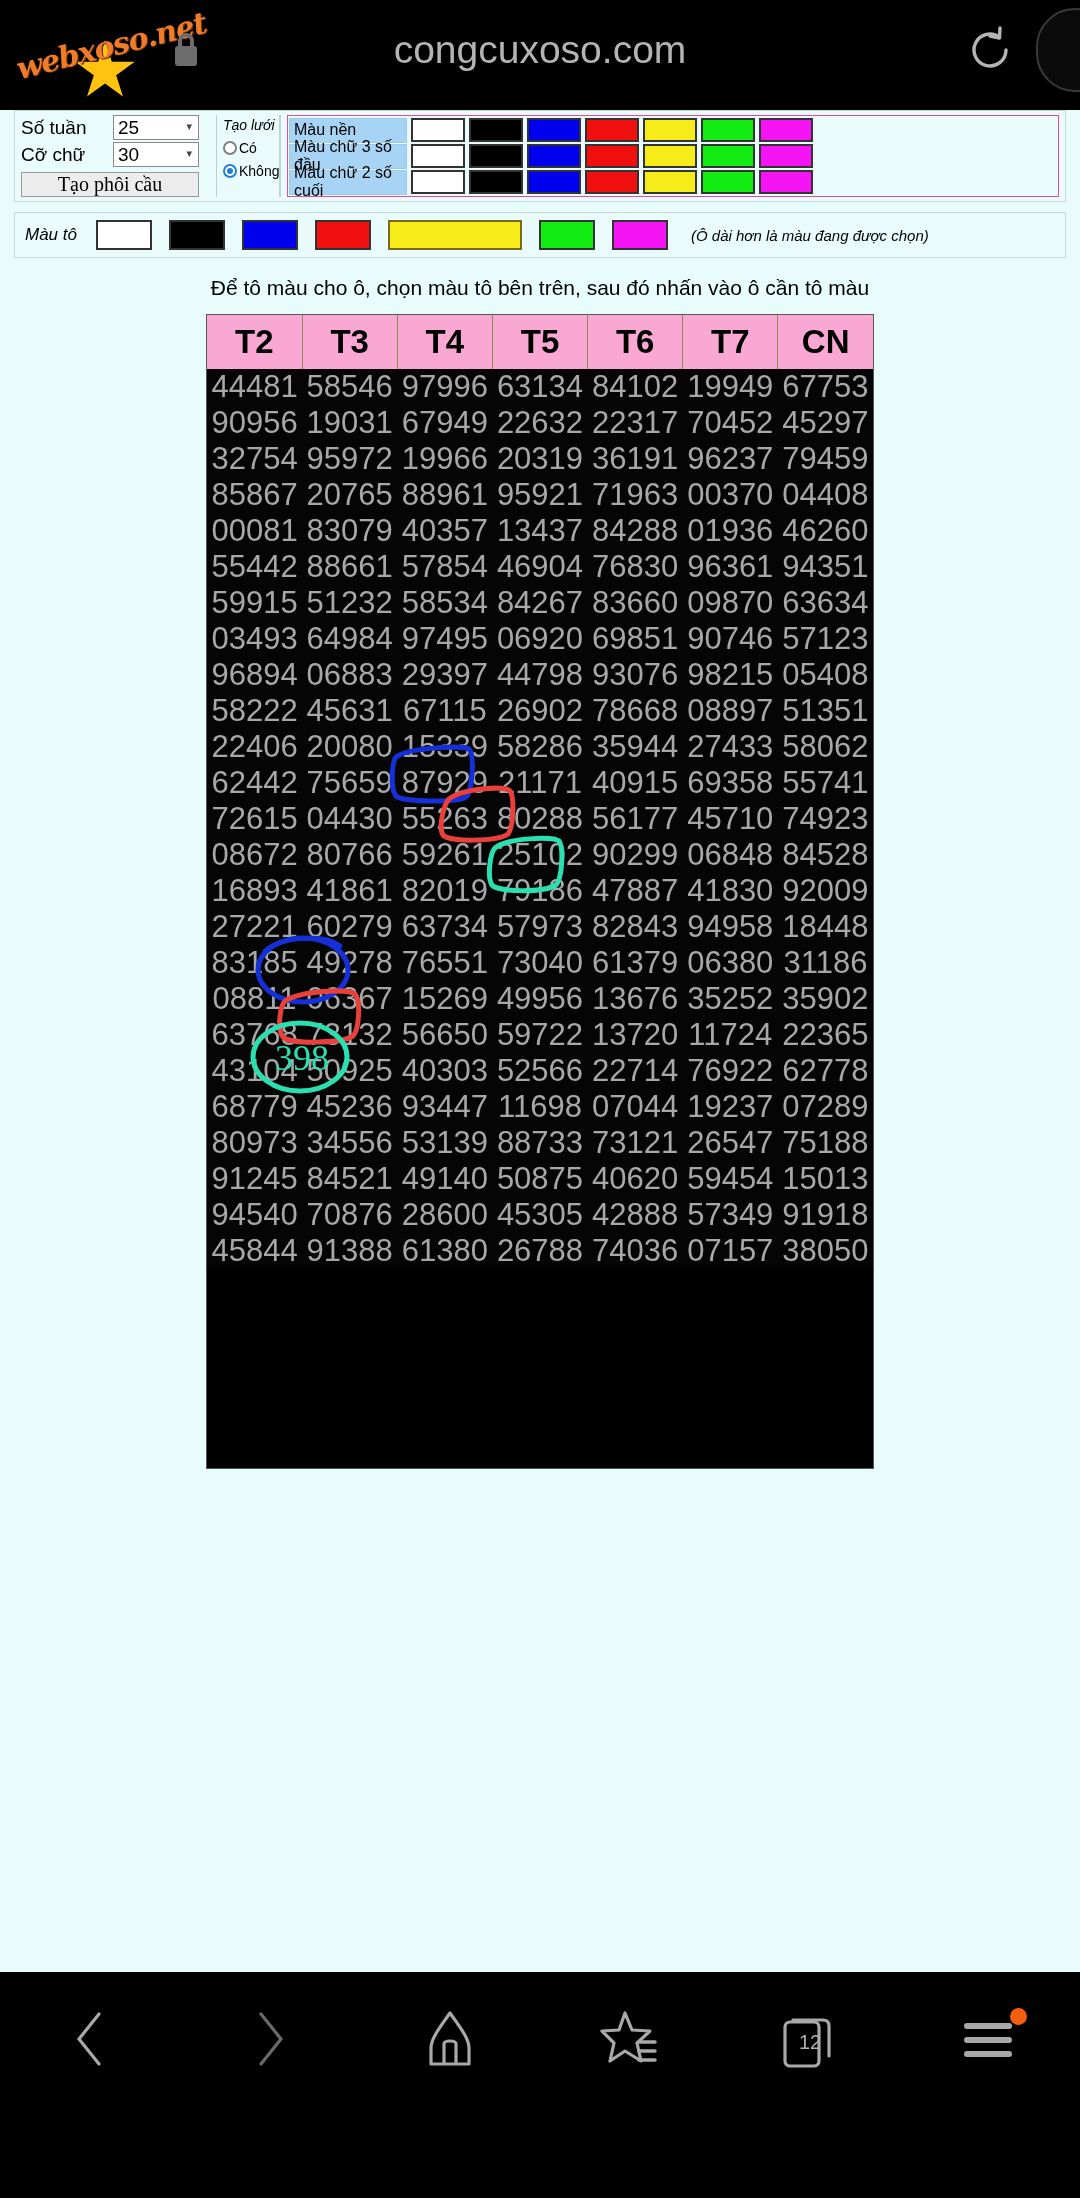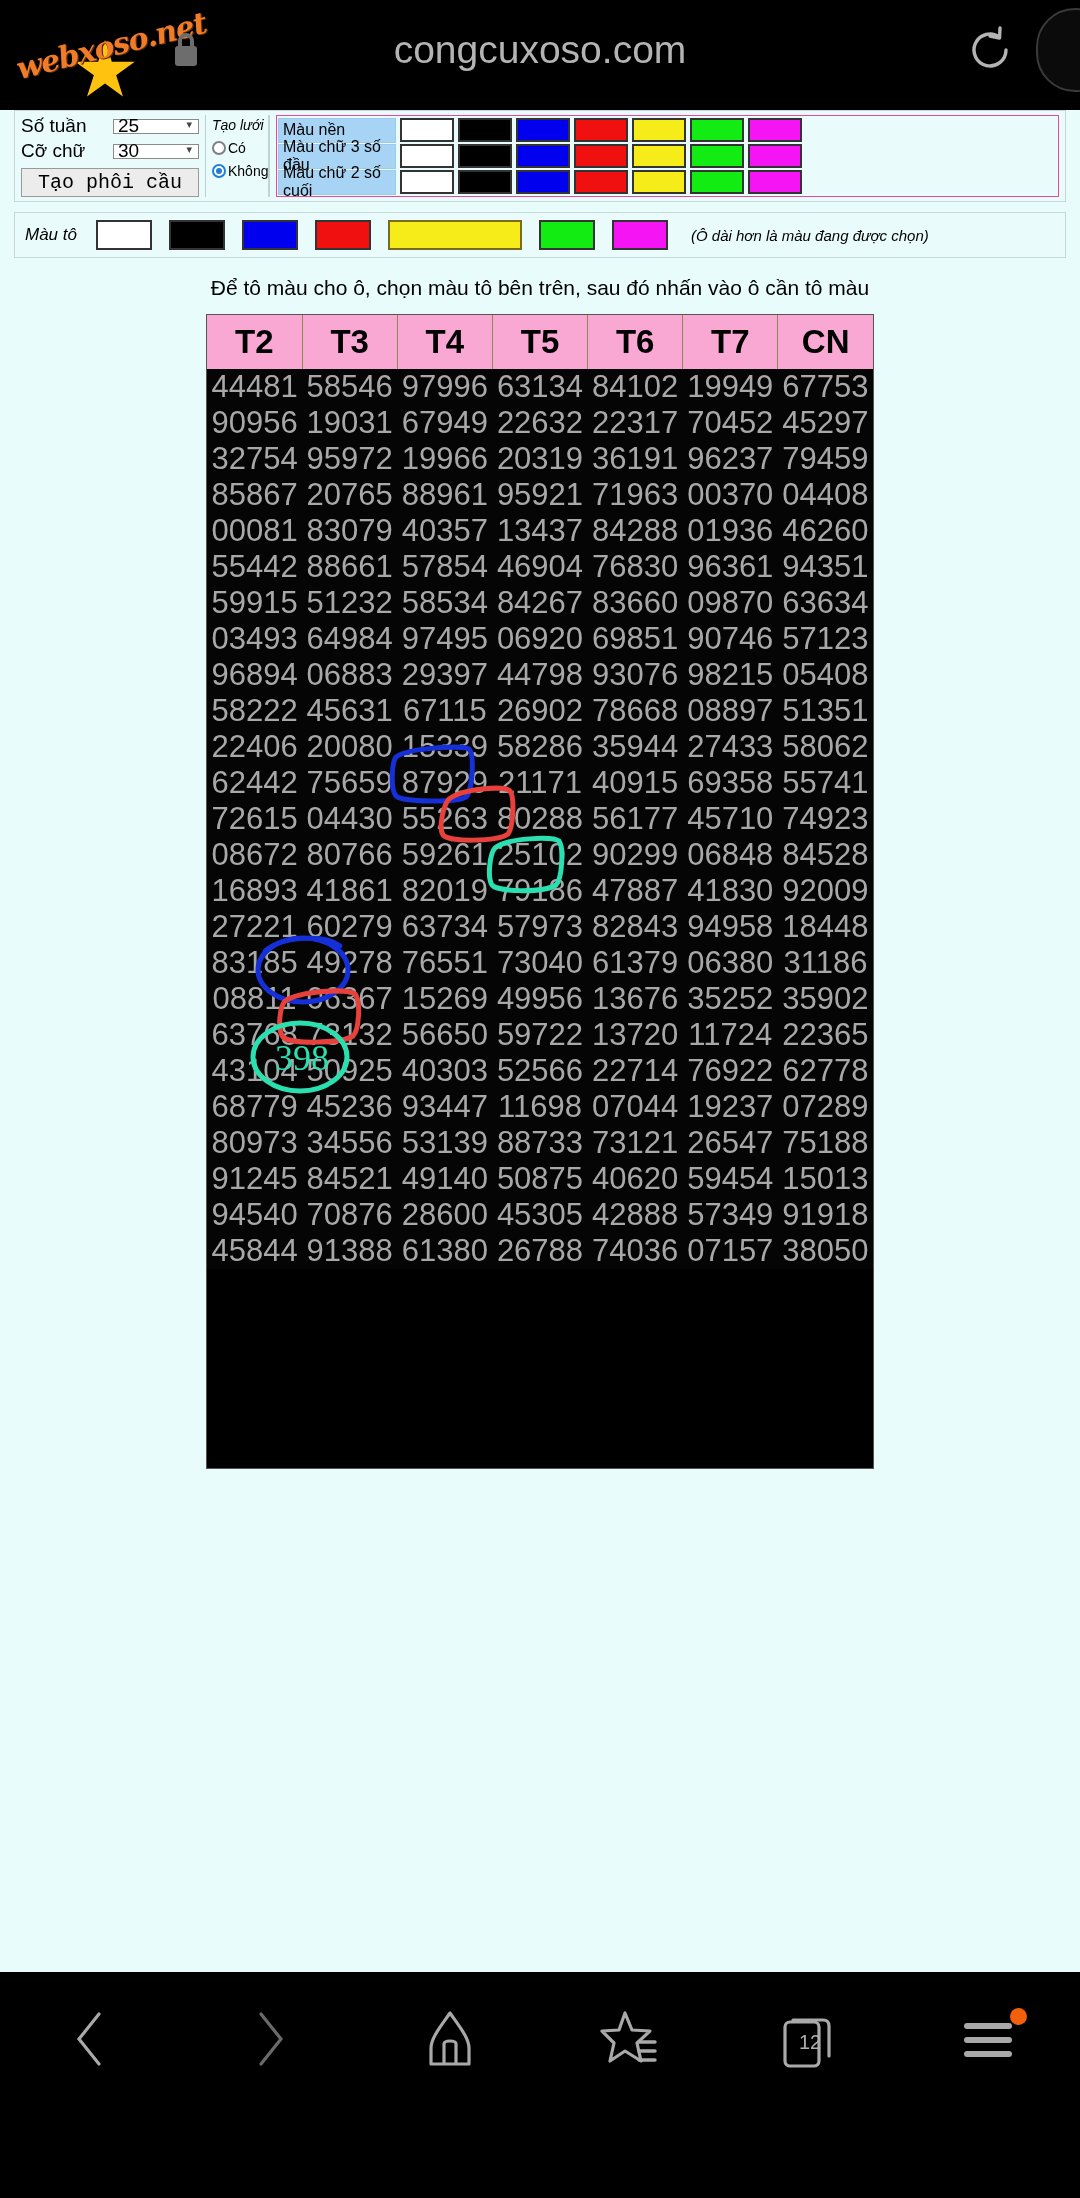--- a/index.html
+++ b/index.html
@@ -83,39 +83,39 @@
     margin: 10px 14px 0 14px;
     border: 1px solid #c8d8d8;
     background: #EAFBFB;
     display: flex;
     align-items: stretch;
     padding: 4px 6px;
     height: 92px;
   }
   .panel-left {
     border-right: 1px solid #bcd0d0;
-    padding-right: 6px;
+    padding-right: 17px;
     display: flex;
     flex-direction: column;
     justify-content: center;
     gap: 2px;
   }
   .field-row {
     display: flex;
     align-items: center;
     gap: 6px;
     height: 26px;
   }
   .field-label {
     font-size: 19px;
     color: #000;
     width: 86px;
   }
   .sel {
-    width: 86px; height: 15px;
+    width: 86px; height: 25px;
     border: 1px solid #8a8a8a;
     background: #fff;
     font-size: 19px;
     display: flex; align-items: center;
     padding-left: 4px;
     position: relative;
     color: #000;
   }
   .sel .chev {
     position: absolute;
@@ -125,21 +125,21 @@
     color: #444;
   }
   .gen-btn {
     margin-top: 3px;
     width: 178px; height: 33px;
     border: 1px solid #9a9a9a;
     background: #ECECEC;
     font-size: 20px;
     color: #000;
     display: flex; align-items: center; justify-content: center;
-    font-family: Liberation Mono, monospace;
+    font-family: Liberation Serif, serif;
   }
   .panel-mid {
     width: 64px;
     padding: 2px 3px 0 6px;
     border-right: 2px solid #c0d4d4;
   }
   .grid-title { font-size: 14px; color: #000; margin-bottom: 3px; font-style: italic; }
   .radio-row {
     display: flex; align-items: center;
     gap: 2px; font-size: 14px; color: #000;

